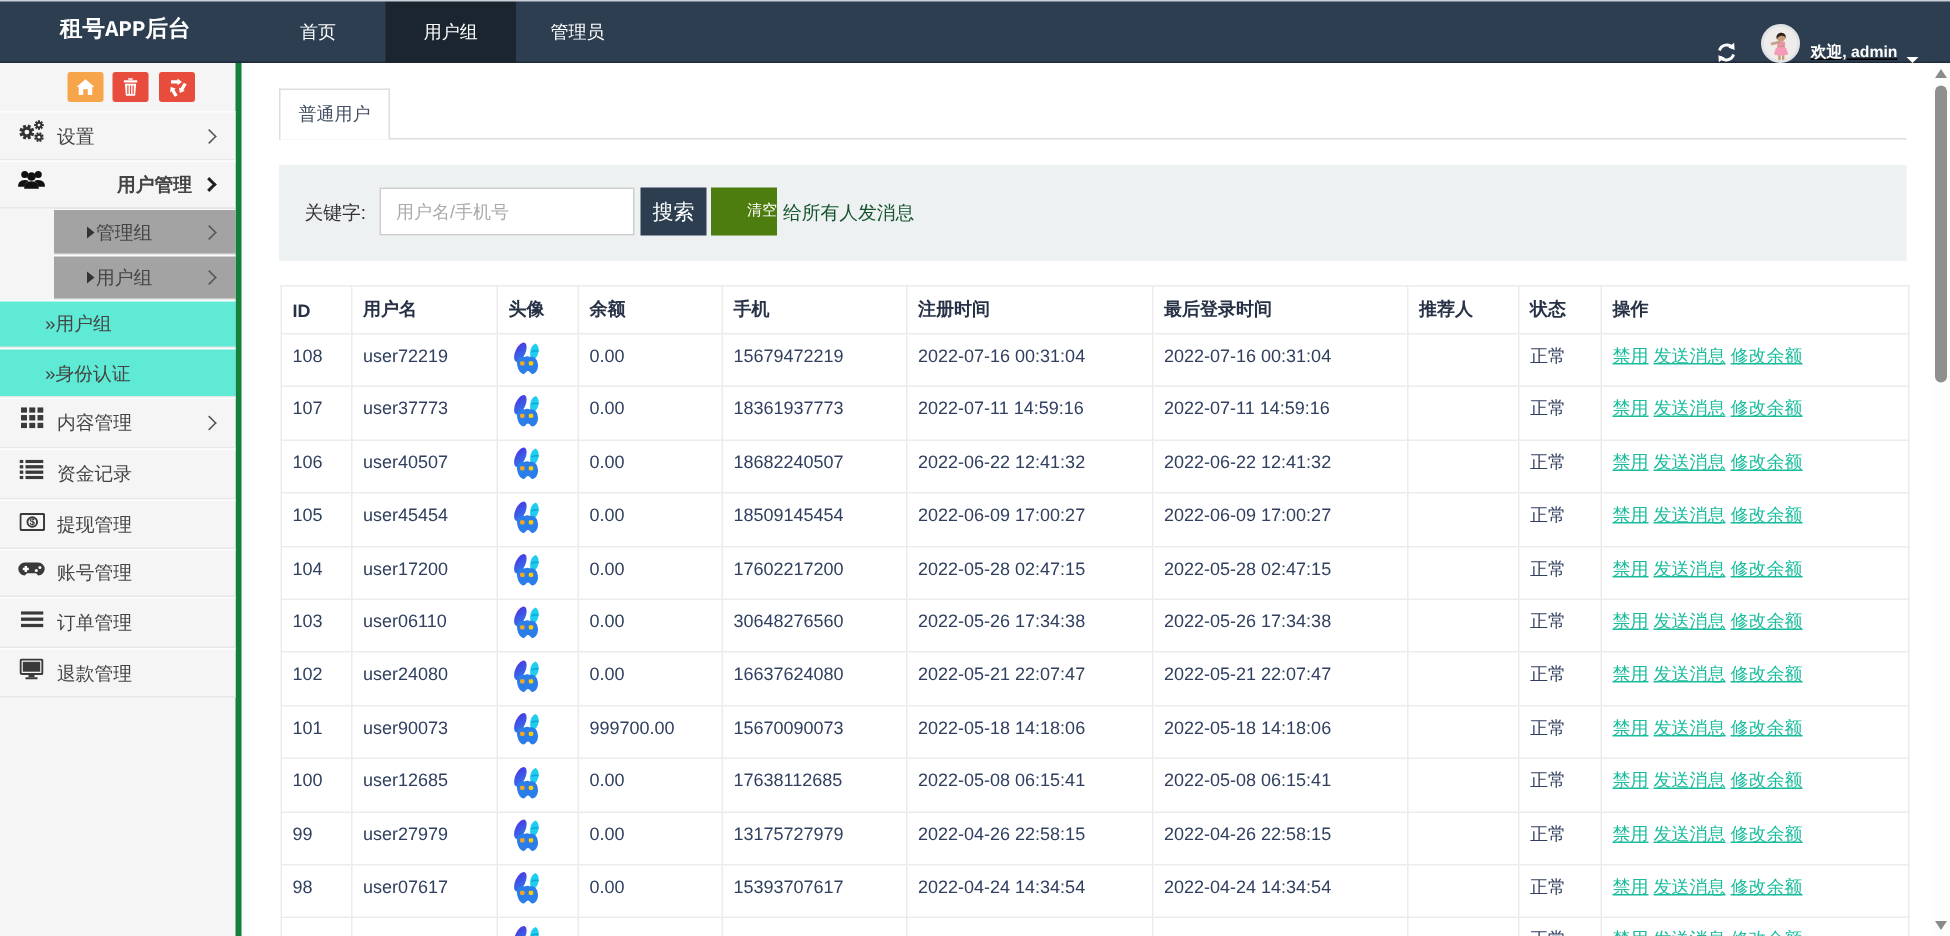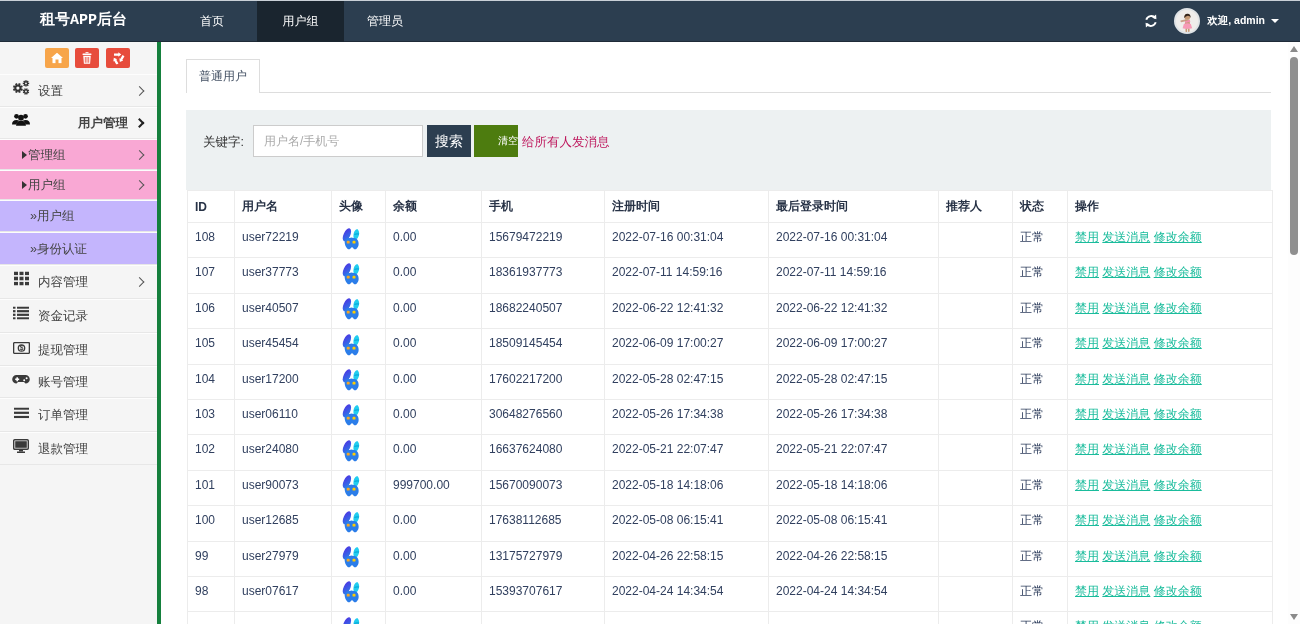--- a/index.html
+++ b/index.html
@@ -3,67 +3,67 @@
 <meta charset="utf-8">
 <style>
 * { margin:0; padding:0; box-sizing:border-box; }
 html,body { width:1300px; height:624px; overflow:hidden; font-family:"Liberation Sans",sans-serif; background:#fff; }
 
 .navbar { position:absolute; left:0; top:0; width:1300px; height:42px; background:#2c3e50; z-index:10; border-bottom:1px solid #1f2b38; }
 .brand { position:absolute; left:40px; top:0; line-height:42px; color:#fff; font-size:15px; font-weight:bold;font-family:Liberation Mono, monospace; }
 .nav { position:absolute; left:0; top:0; height:42px; list-style:none; width:100%; }
 .nav li { position:absolute; top:0; height:42px; line-height:42px; color:#fff; font-size:12px; }
 .nav li.active { background:#1a252f; }
-.nav-right { position:absolute; right:21px; top:0; height:42px; display:flex; align-items:center; }
+.nav-right { position:absolute; right:21px; top:0; height:42px; display:flex; align-items:flex-end;text-decoration:underline; }
 .refresh { margin-right:16px; }
 .avatar { width:26px; height:26px; border-radius:50%; border:2px solid #dfe3e6; background:#e9e7e4; overflow:hidden; margin-right:7px; }
 .welcome { color:#fff; font-size:10.5px; font-weight:bold; }
 .caret { display:inline-block; width:0; height:0; border-left:4px solid transparent; border-right:4px solid transparent; border-top:4px solid #fff; margin-left:6px; vertical-align:middle; }
 
 .sidebar { position:absolute; left:0; top:42px; width:161px; height:582px; background:#f5f5f5; border-right:4px solid #15803d; }
 .side-btns { height:32px; padding:6px 0 0 45px; }
 .sbtn { display:inline-block; width:24px; height:20px; border-radius:2px; margin-right:2px; text-align:center; vertical-align:top; position:relative; }
 .sbtn svg { position:absolute; left:50%; top:50%; transform:translate(-50%,-50%); }
 .sbtn.orange { background:#f7a54a; }
 .sbtn.red { background:#e74c3c; }
 .menu { list-style:none; }
 .menu li { position:relative; height:33px; line-height:32px; border-bottom:1px solid #e7e7e7; border-top:1px solid #fdfdfd; font-size:12.5px; color:#444; background:#f5f5f5; }
 .menu li .mi { position:absolute; left:12px; top:50%; transform:translateY(-50%); width:18px; text-align:center; }
 .menu li .mt { margin-left:38px; }
 .menu li .arr { position:absolute; right:14px; top:50%; transform:translateY(-50%); width:7px; height:7px; border-right:1.5px solid #555; border-top:1.5px solid #555; transform:translateY(-50%) rotate(45deg); }
 .menu li.bold { font-weight:bold;padding-left:40px; }
 .menu li.bold .arr { border-right:2px solid #222; border-top:2px solid #222; }
-.menu li.sub { background:#f9a8d4; }
+.menu li.sub { background:#a3a3a3;margin-left:36px; }
 .menu li.sub .mt { margin-left:28px; }
 .menu li.sub .tri { position:absolute; left:22px; top:50%; transform:translateY(-50%); width:0; height:0; border-top:4px solid transparent; border-bottom:4px solid transparent; border-left:5px solid #333; }
-.menu li.sub2 { background:#c4b5fd; height:31px; line-height:30px; }
+.menu li.sub2 { background:#5eead4; height:31px; line-height:30px; }
 .menu li.sub2 .mt { margin-left:30px; }
 .menu li:nth-child(1){height:33px;line-height:32px}
 .menu li:nth-child(2){height:32px;line-height:31px}
 .menu li:nth-child(3){height:31px;line-height:30px}
 .menu li:nth-child(4){height:30px;line-height:29px}
 .menu li:nth-child(5){height:32px;line-height:31px}
 .menu li:nth-child(6){height:33px;line-height:32px}
 .menu li:nth-child(7){height:34px;line-height:33px}
 .menu li:nth-child(8){height:34px;line-height:33px}
 .menu li:nth-child(9){height:33px;line-height:32px}
 .menu li:nth-child(10){height:32px;line-height:31px}
 .menu li:nth-child(11){height:34px;line-height:33px}
 .menu li:nth-child(12){height:33px;line-height:32px}
 
 .content { position:absolute; left:170px; top:42px; width:1118px; height:582px; background:#fff; }
 .tabbar { position:absolute; left:16px; top:17px; width:1085px; height:34px; border-bottom:1px solid #ddd; }
 .tab { position:absolute; left:0; top:0; width:74px; height:34px; background:#fff; border:1px solid #ddd; border-bottom:none; text-align:center; line-height:33px; font-size:12px; color:#435063; }
-.searchbar { position:absolute; left:16px; top:68px; width:1085px; height:80px; background:#edf1f2; }
+.searchbar { position:absolute; left:16px; top:68px; width:1085px; height:64px; background:#edf1f2; }
 .searchbar .lab { position:absolute; left:17px; top:0; line-height:64px; font-size:12.5px; color:#333; }
 .searchbar input { position:absolute; left:67px; top:15px; width:170px; height:32px; border:1px solid #ccc; padding:0 10px; font-size:12px; color:#333; font-family:"Liberation Sans",sans-serif; }
 .searchbar input::placeholder { color:#aaa; }
 .btn-search { position:absolute; left:241px; top:15px; width:44px; height:32px; background:#2c3e50; color:#fff; font-size:14px; text-align:center; line-height:32px; }
 .btn-clear { position:absolute; left:288px; top:15px; width:44px; height:32px; background:#4d7c0f; color:#fff; font-size:10px; text-align:right; line-height:32px; }
-.send-all { position:absolute; left:336px; top:0; line-height:64px; font-size:12.5px; color:#be185d; }
+.send-all { position:absolute; left:336px; top:0; line-height:64px; font-size:12.5px; color:#14532d; }
 
 table { position:absolute; left:17px; top:148px; border-collapse:collapse; table-layout:fixed; width:1085px; font-size:12px; color:#31405f; }
 th, td { border:1px solid #ececec; padding:0 0 0 7px; text-align:left; font-weight:normal; overflow:hidden; white-space:nowrap; }
 td { vertical-align:top; padding-top:7px; line-height:14px; }
 th { height:32px; font-weight:bold; color:#273246; }
 td { height:35.4px; }
 td.av { padding:4.5px 0 0 9.5px; height:35.4px; }
 a.g { color:#1abc9c; text-decoration:underline; }
 
 .scroll { position:absolute; right:0; top:42px; width:12px; height:582px; background:#fdfdfd; z-index:20; }

